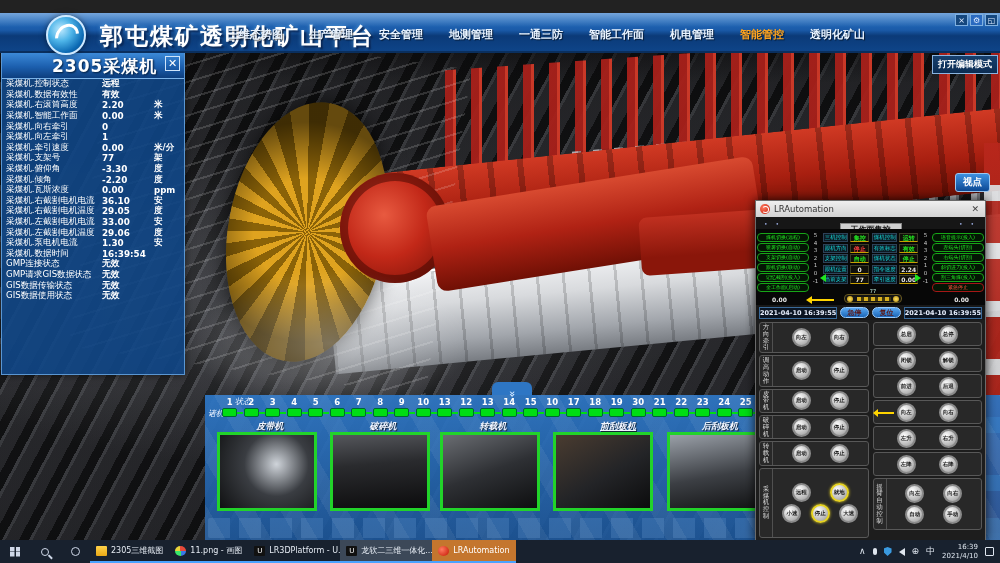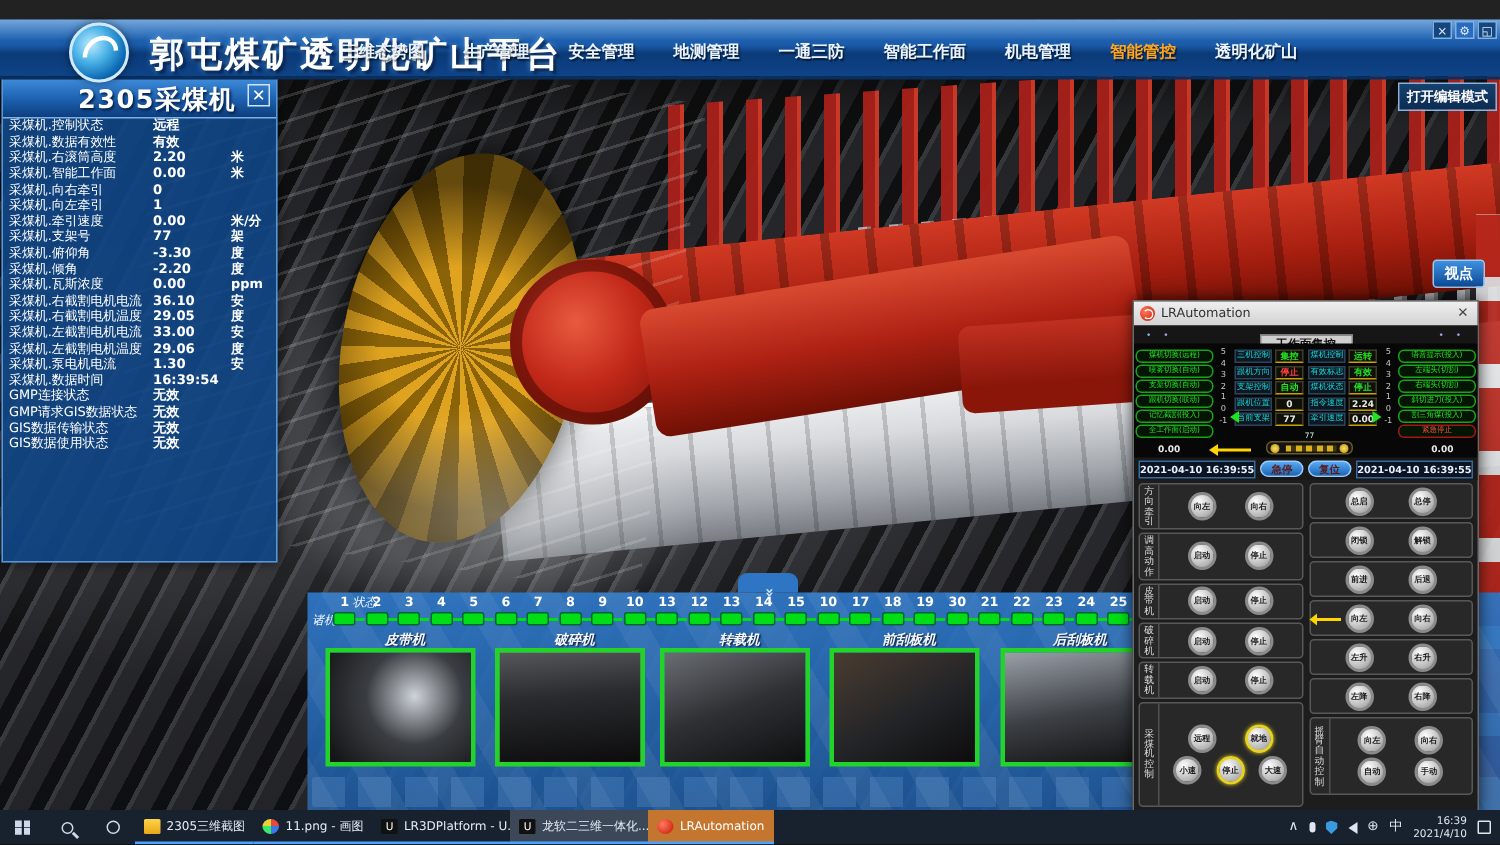--- a/index.html
+++ b/index.html
@@ -327,21 +327,21 @@
           <div class="blk" style="background: rgb(0, 221, 20);"></div>
         </div>
       </div>
     <div id="cam-zone">
         <div class="cam-label" style="left: 65px;">皮带机</div>
         <div class="thumb" style="left: 12px; background: radial-gradient(circle at 60% 40%, rgb(207, 212, 218) 0%, rgb(58, 61, 66) 45%, rgb(16, 17, 18) 100%);"></div>
         <div class="cam-label" style="left: 178px;">破碎机</div>
         <div class="thumb" style="left: 125px; background: linear-gradient(175deg, rgb(85, 87, 92) 0%, rgb(42, 43, 46) 40%, rgb(12, 12, 13) 100%), linear-gradient(rgb(216, 192, 32), rgb(216, 192, 32));"></div>
         <div class="cam-label" style="left: 288px;">转载机</div>
         <div class="thumb" style="left: 235px; background: linear-gradient(160deg, rgb(106, 109, 114) 0%, rgb(46, 48, 52) 50%, rgb(14, 15, 16) 100%);"></div>
-        <div class="cam-label" style="left: 401px;">前刮板机</div>
+        <div class="cam-label" style="left: 413px; text-decoration: underline;">前刮板机</div>
         <div class="thumb" style="left: 348px; background: linear-gradient(150deg, rgb(74, 60, 48) 0%, rgb(35, 36, 39) 55%, rgb(12, 12, 13) 100%);"></div>
         <div class="cam-label" style="left: 515px;">后刮板机</div>
         <div class="thumb" style="left: 462px; background: linear-gradient(170deg, rgb(154, 160, 168) 0%, rgb(60, 63, 68) 55%, rgb(18, 19, 20) 100%);"></div>
       </div>
   </div>
 
   <div class="panel">
     <div class="panel-hd">
       <span class="ptitle">2305采煤机</span>
       <span class="pclose">✕</span>

